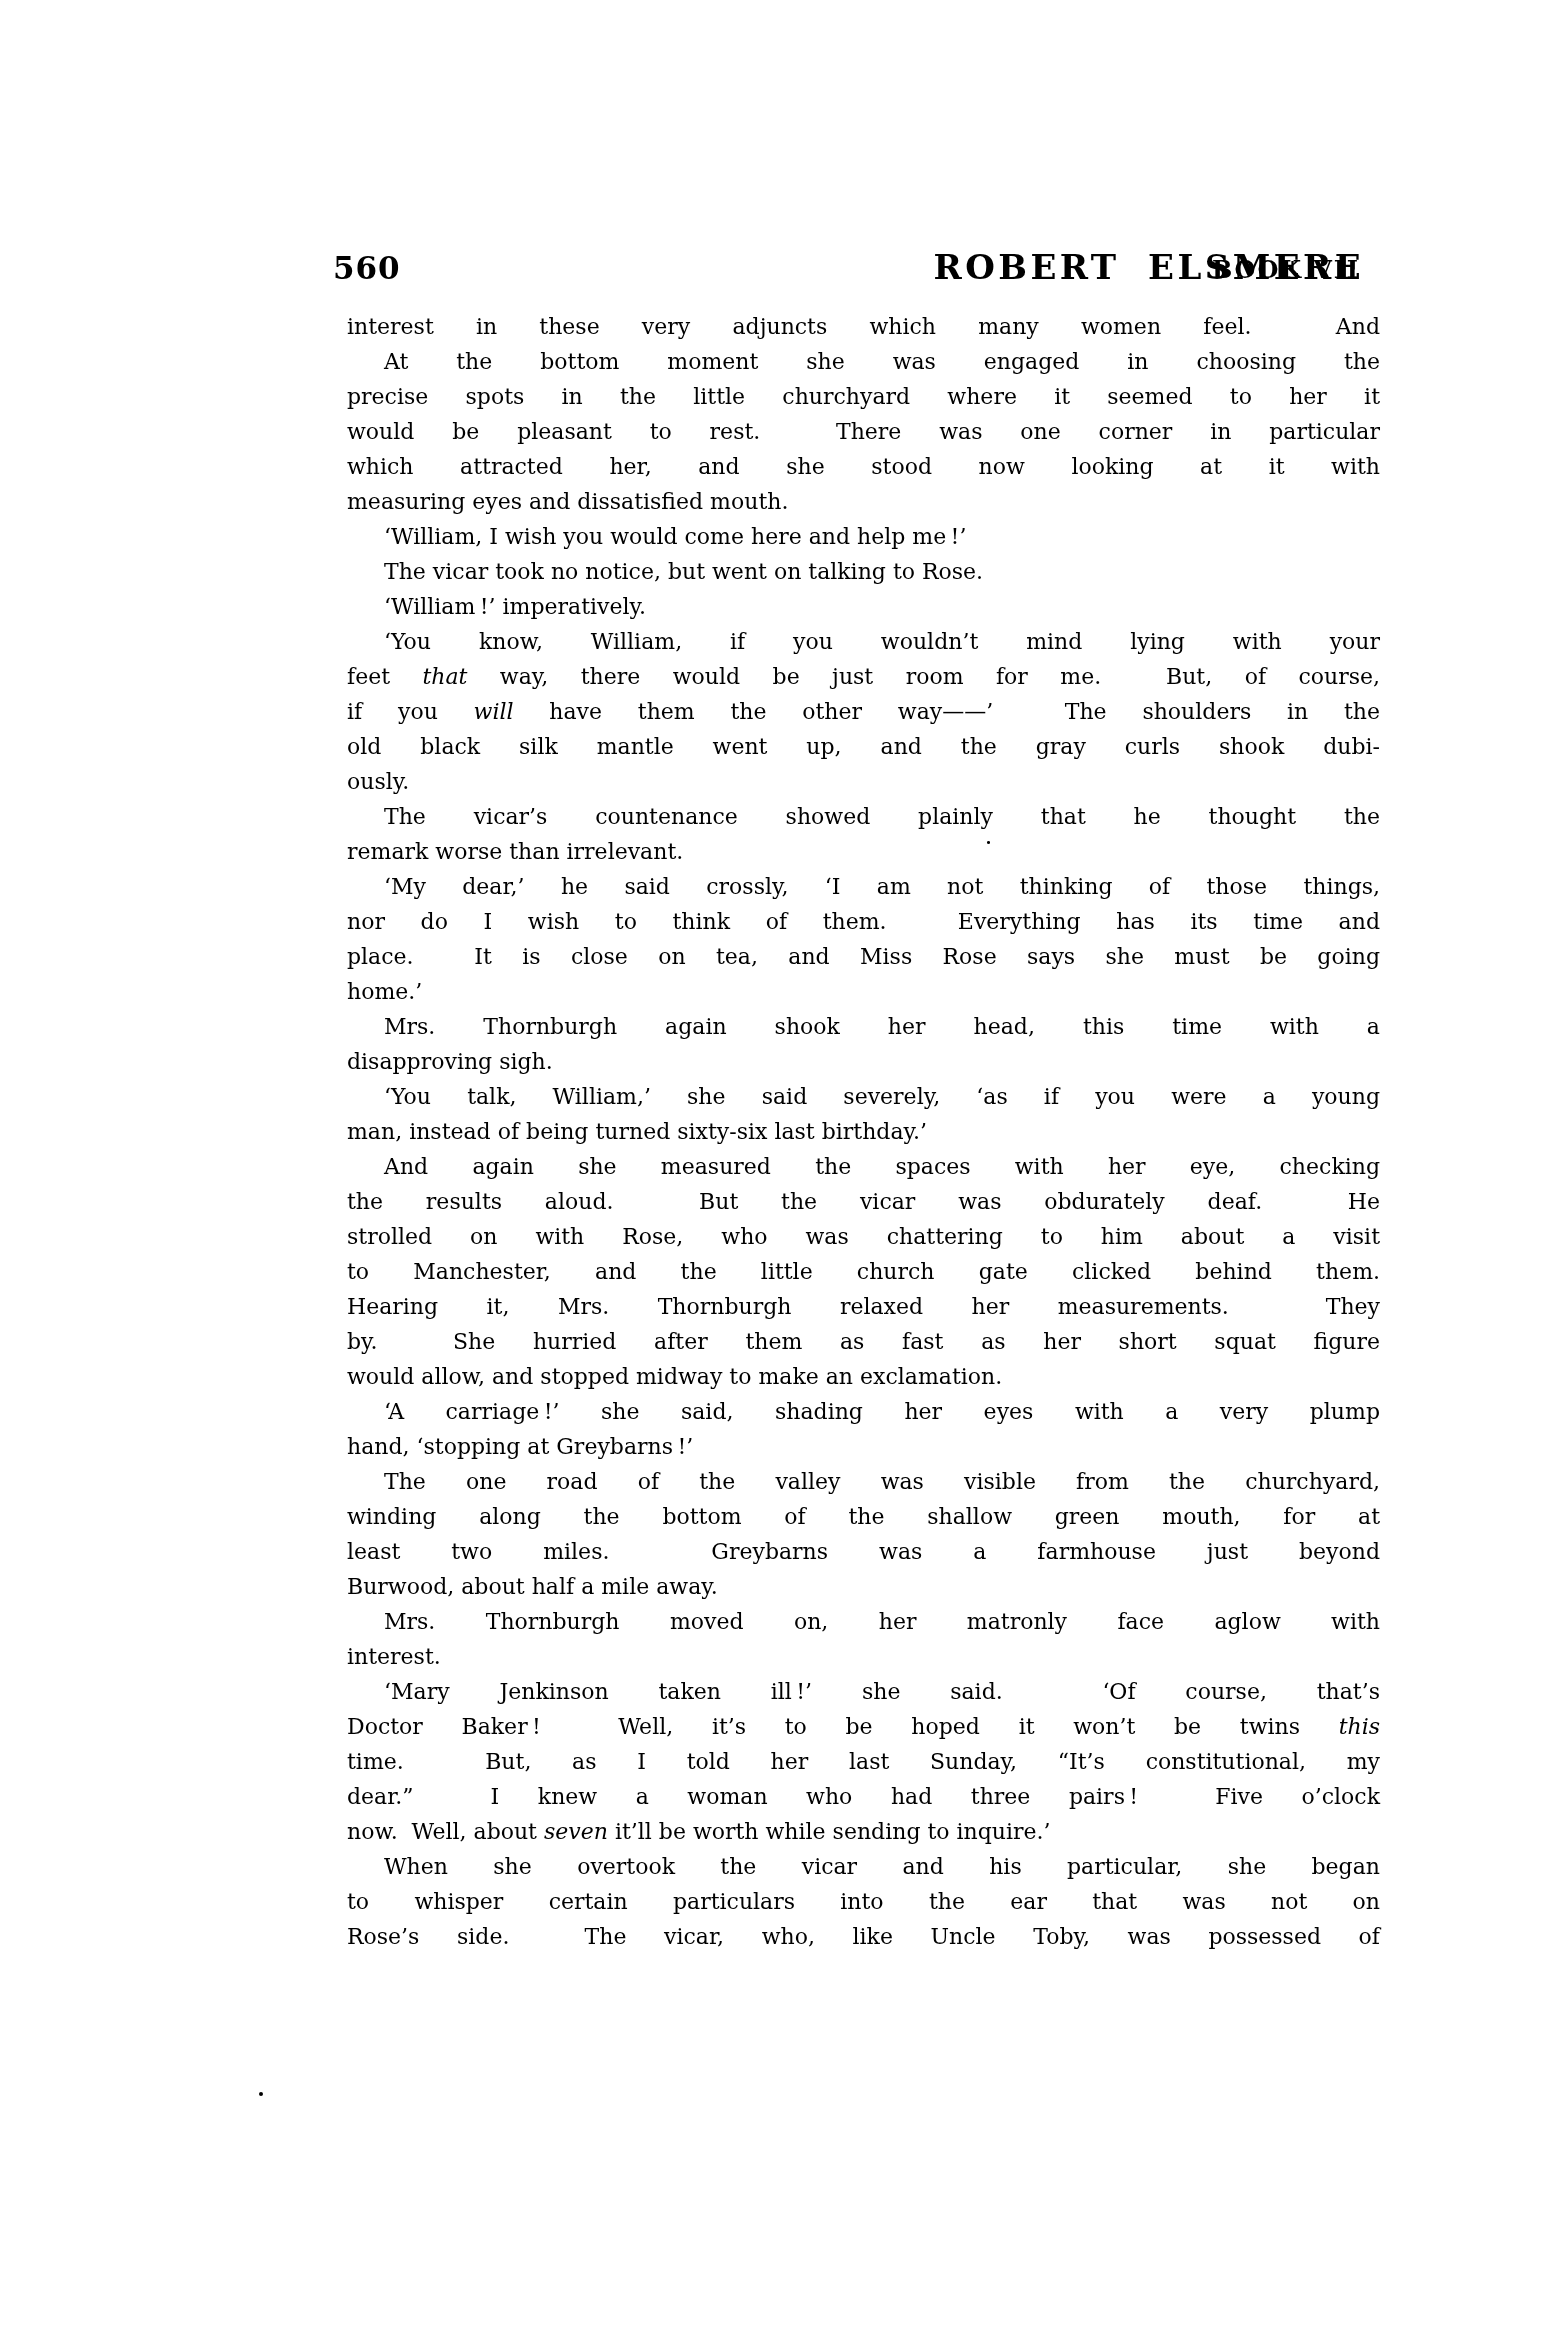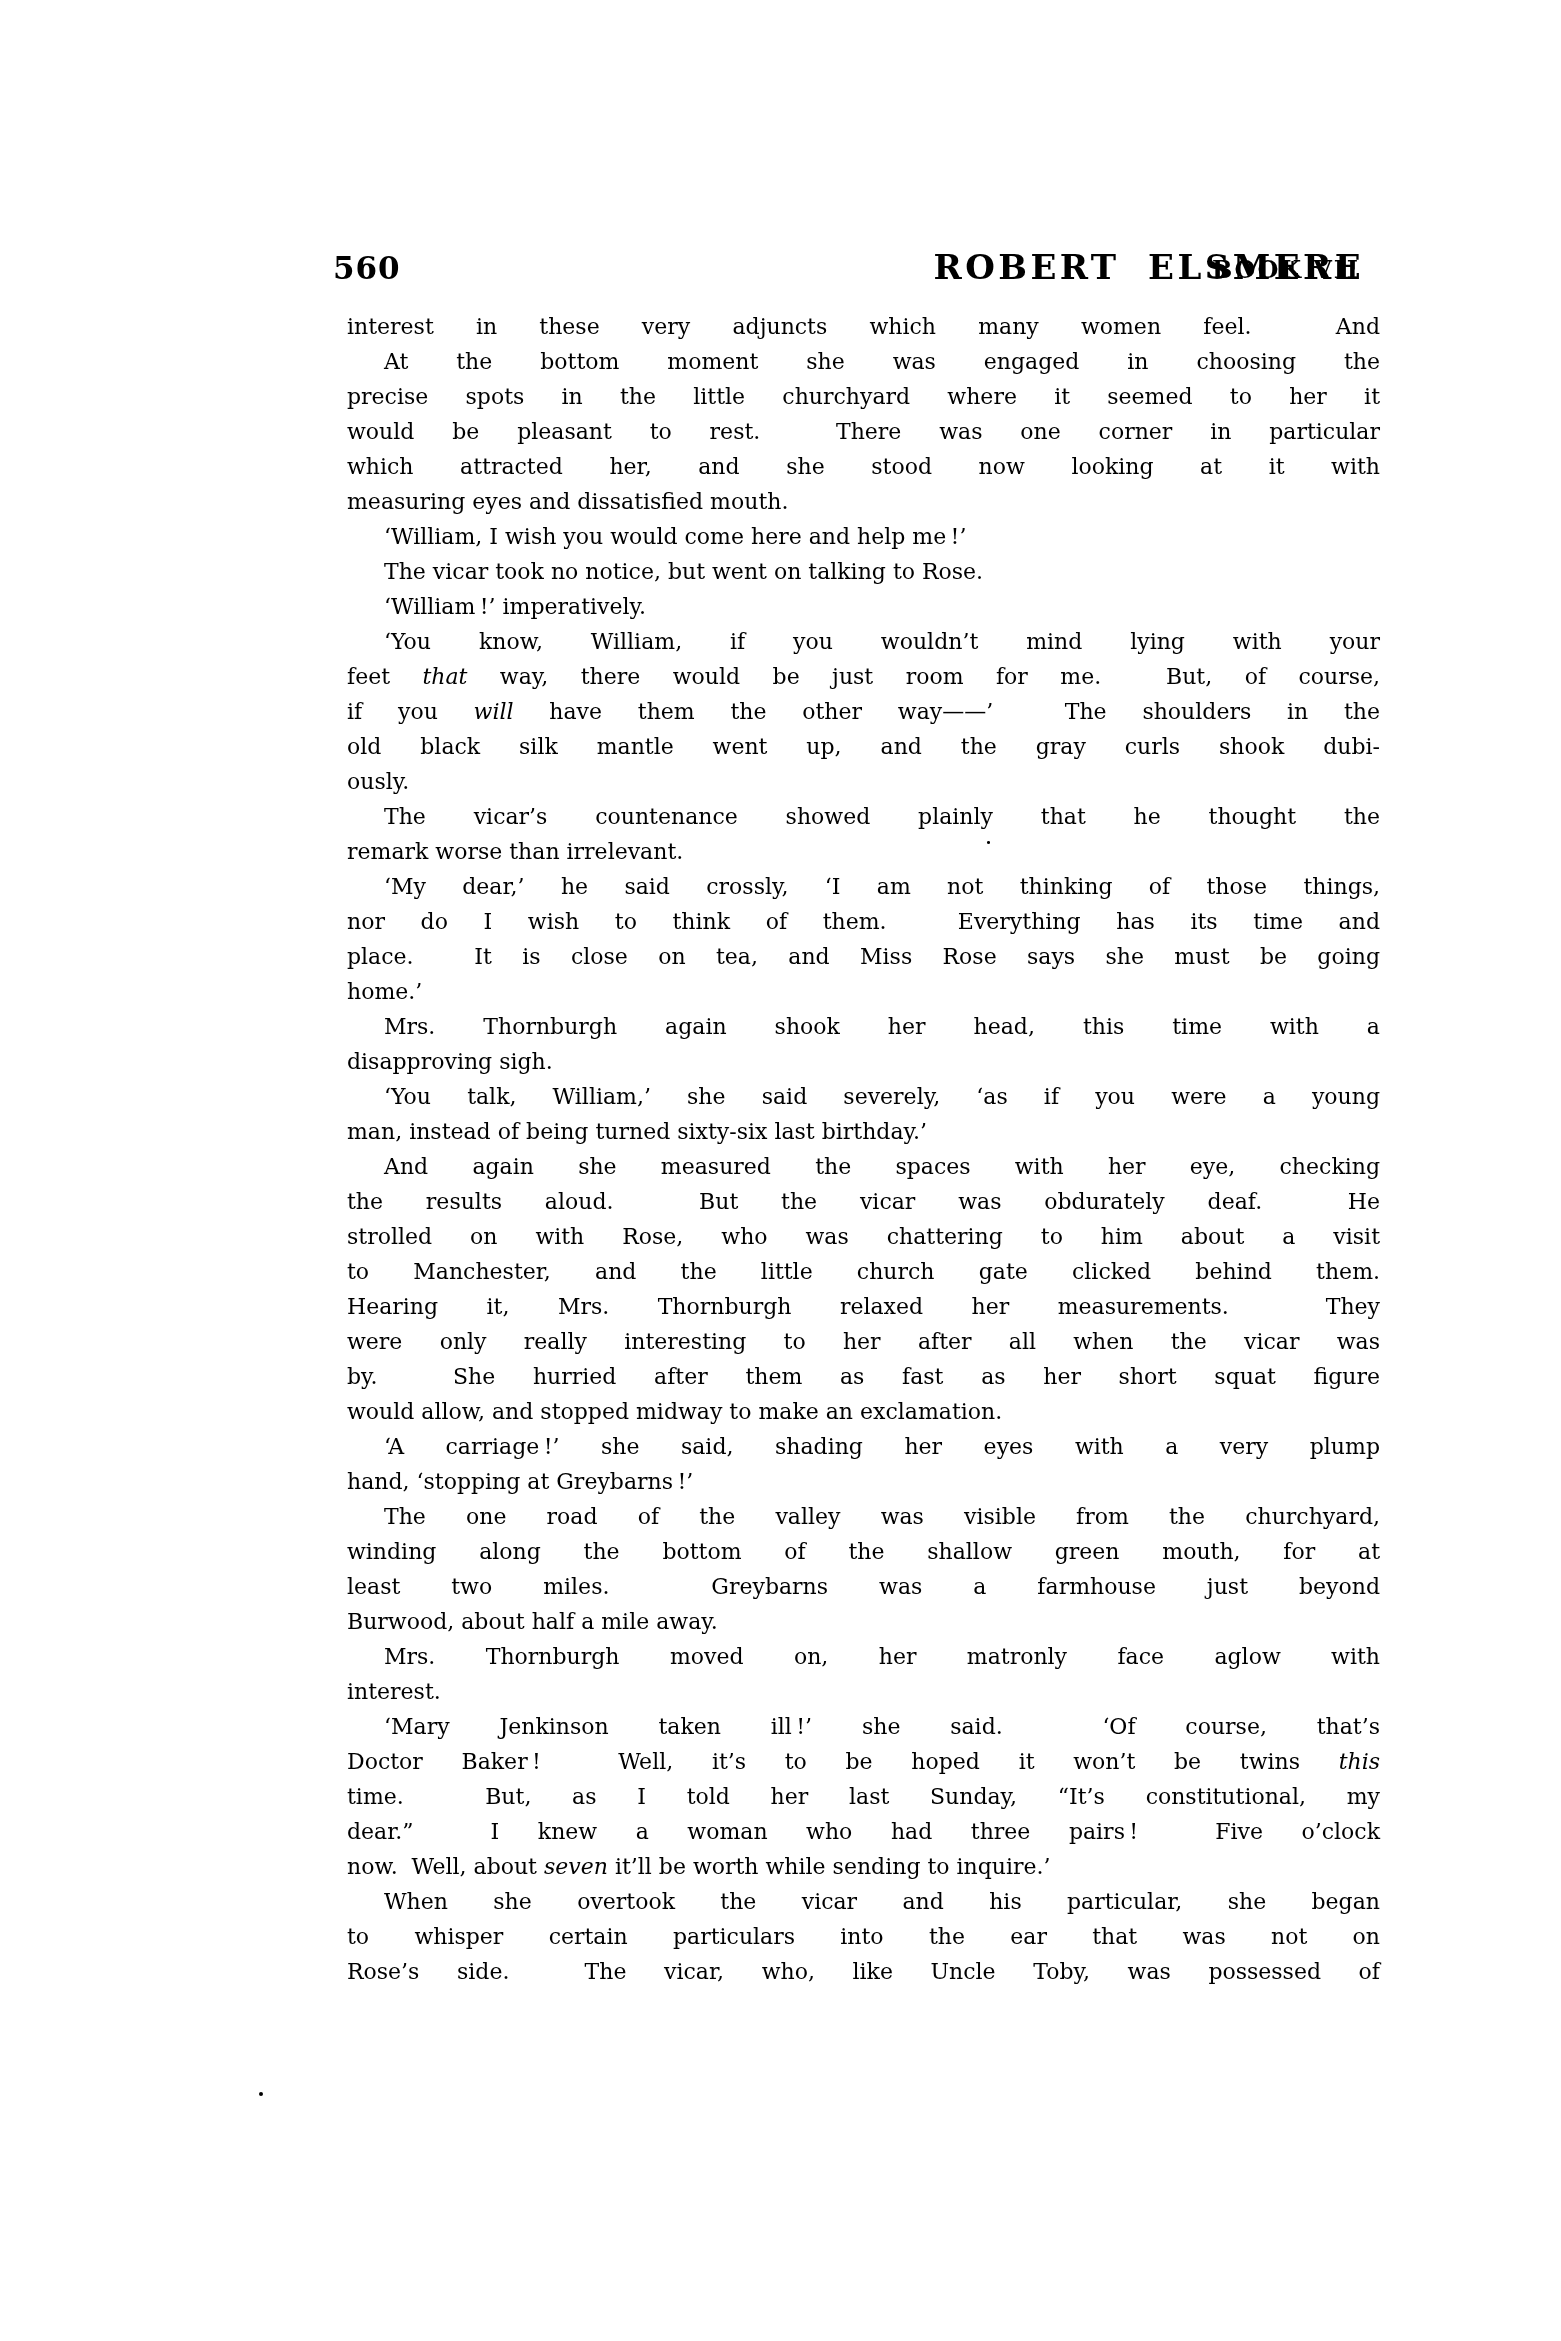--- a/index.html
+++ b/index.html
@@ -108,21 +108,20 @@
       <div class="para">
         <div class="line indent"><span>‘You talk, William,’ she said severely, ‘as if you were a young</span></div>
         <div class="line last"><span>man, instead of being turned sixty-six last birthday.’</span></div>
       </div>
       <div class="para">
         <div class="line indent"><span>And again she measured the spaces with her eye, checking</span></div>
         <div class="line"><span>the results aloud.&nbsp; But the vicar was obdurately deaf.&nbsp; He</span></div>
         <div class="line"><span>strolled on with Rose, who was chattering to him about a visit</span></div>
         <div class="line"><span>to Manchester, and the little church gate clicked behind them.</span></div>
         <div class="line"><span>Hearing it, Mrs. Thornburgh relaxed her measurements.&nbsp; They</span></div>
-        <div class="line"><span>were only really interesting to her after all when the vicar was</span></div>
         <div class="line"><span>by.&nbsp; She hurried after them as fast as her short squat figure</span></div>
         <div class="line last"><span>would allow, and stopped midway to make an exclamation.</span></div>
       </div>
       <div class="para">
         <div class="line indent"><span>‘A carriage !’ she said, shading her eyes with a very plump</span></div>
         <div class="line last"><span>hand, ‘stopping at Greybarns !’</span></div>
       </div>
       <div class="para">
         <div class="line indent"><span>The one road of the valley was visible from the churchyard,</span></div>
         <div class="line"><span>winding along the bottom of the shallow green mouth, for at</span></div>

